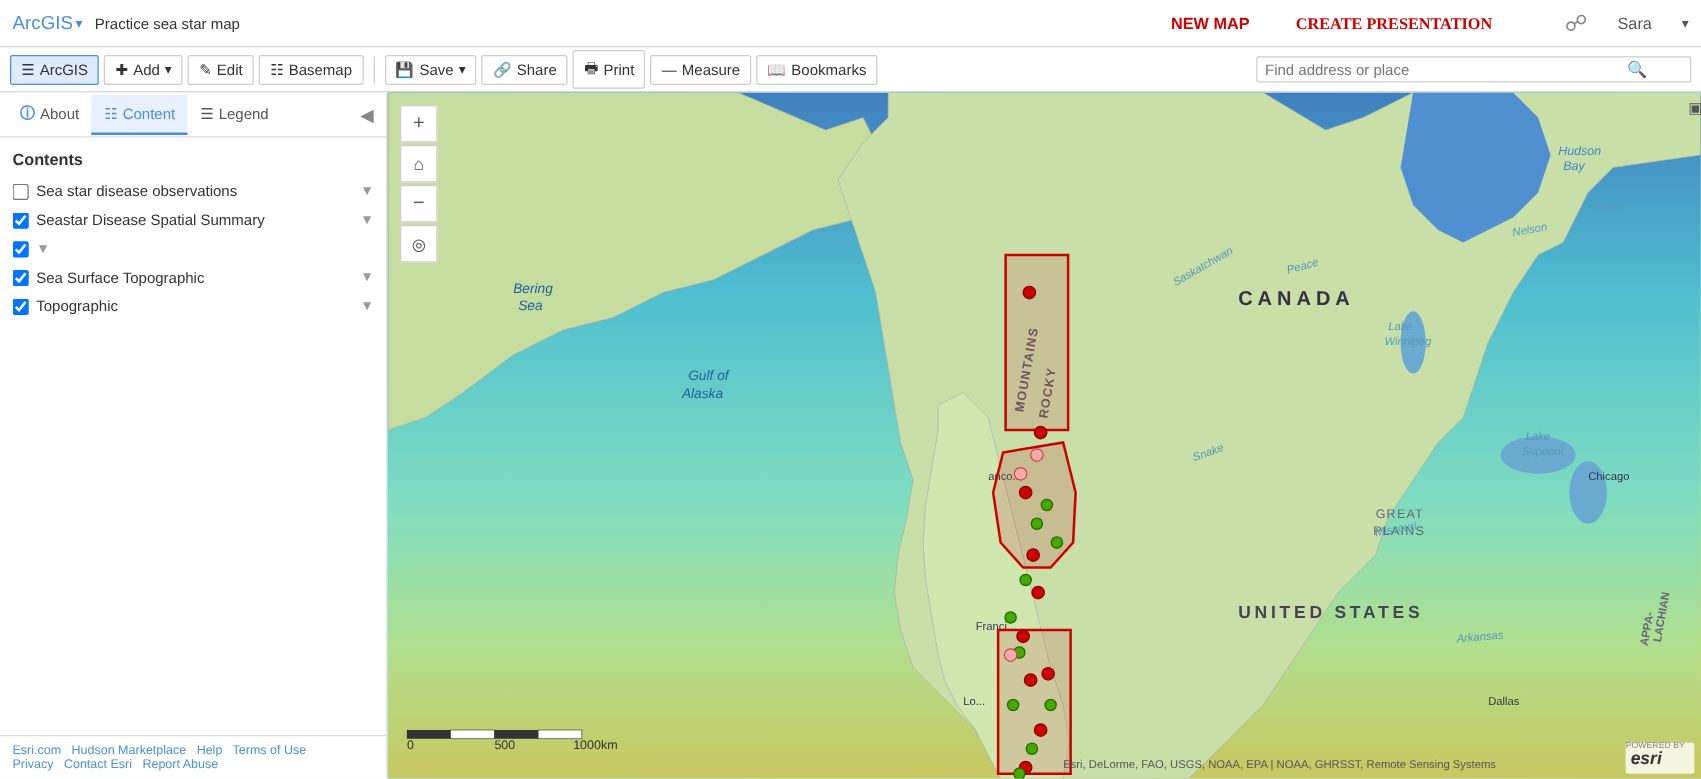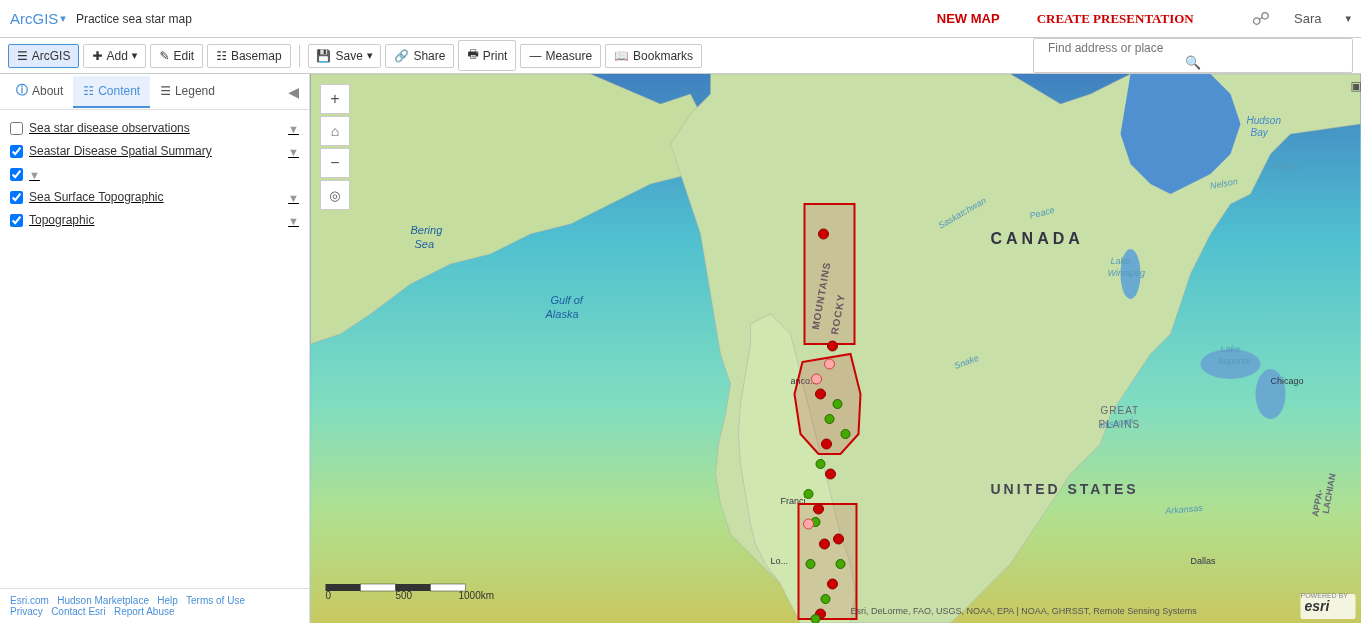--- a/index.html
+++ b/index.html
@@ -26,42 +26,42 @@
     }
     .toolbar-btn {
       display: flex; align-items: center; gap: 4px; padding: 4px 8px; border: 1px solid #ccc;
       background: #fff; cursor: pointer; font-size: 12px; color: #333; border-radius: 2px;
     }
     .toolbar-btn.active { background: #e0eaff; border-color: #4a90d9; }
     .toolbar-separator { width: 1px; height: 22px; background: #ccc; margin: 0 4px; }
     .toolbar-spacer { flex: 1; }
     .search-box {
       display: flex; align-items: center; border: 1px solid #ccc; background: #fff;
-      padding: 2px 6px; border-radius: 2px; width: 320px; flex-direction: column;
+      padding: 2px 6px; border-radius: 2px; width: 348px;
     }
     .search-box input { border: none; outline: none; font-size: 12px; width: 290px; color: #999; }
     .search-icon-btn { cursor: pointer; color: #666; }
 
     
     #main { display: flex; height: calc(623px - 38px - 36px); }
 
     
     #sidebar { width: 310px; background: #fff; border-right: 1px solid #ddd; display: flex; flex-direction: column; overflow: hidden; }
     #sidebar-tabs { display: flex; align-items: center; border-bottom: 1px solid #ddd; padding: 0 6px; }
     .sidebar-tab {
       display: flex; align-items: center; gap: 4px; padding: 8px 10px; cursor: pointer;
       font-size: 12px; color: #555; border-bottom: 2px solid transparent;
     }
     .sidebar-tab.active { border-bottom: 2px solid #4a90d9; color: #4a90d9; background: #e8f0fe; }
     .sidebar-collapse { margin-left: auto; cursor: pointer; color: #888; font-size: 14px; padding: 4px; }
 
     #sidebar-content { padding: 10px; flex: 1; overflow-y: auto; }
     .sidebar-section-title { font-size: 13px; font-weight: bold; color: #333; margin-bottom: 10px; }
 
-    .layer-item { display: flex; align-items: flex-end; gap: 6px; margin-bottom: 8px; text-decoration: underline; }
+    .layer-item { display: flex; align-items: center; gap: 6px; margin-bottom: 8px; }
     .layer-item input[type=checkbox] { margin-top: 2px; cursor: pointer; }
     .layer-label { font-size: 12px; color: #333; flex: 1; }
     .layer-options { color: #999; font-size: 11px; cursor: pointer; }
 
     
     #sidebar-footer { padding: 6px 10px; border-top: 1px solid #ddd; font-size: 10px; color: #4a90d9; }
     #sidebar-footer a { color: #4a90d9; text-decoration: none; cursor: pointer; }
 
     
     #map-container { flex: 1; position: relative; overflow: hidden; background: #b8e4f0; }
@@ -162,20 +162,21 @@
         <span>Content</span>
       </div>
       <div class="sidebar-tab">
         <span>☰</span>
         <span>Legend</span>
       </div>
       <div class="sidebar-collapse">◀</div>
     </div>
 
     <div id="sidebar-content">
+      <div class="sidebar-section-title">Contents</div>
 
       <div class="layer-item">
         <input type="checkbox" style="">
         <span class="layer-label">Sea star disease observations</span>
         <span class="layer-options">▼</span>
       </div>
 
       <div class="layer-item">
         <input type="checkbox" checked="" style="">
         <span class="layer-label">Seastar Disease Spatial Summary</span>

